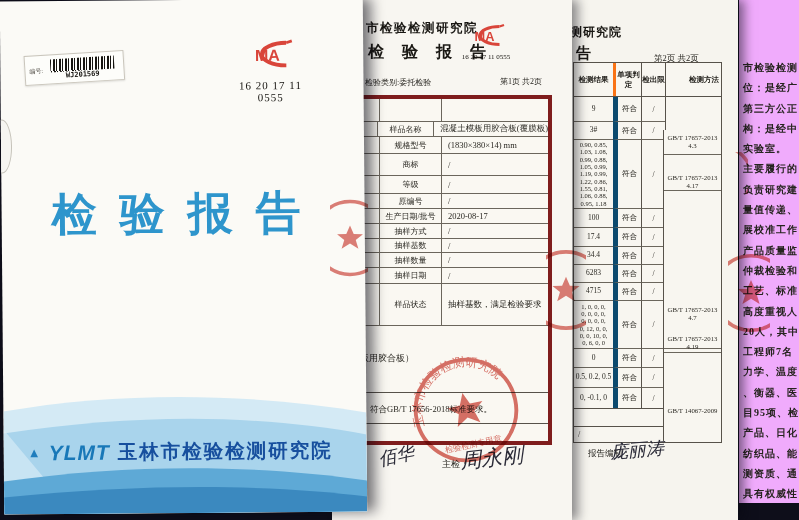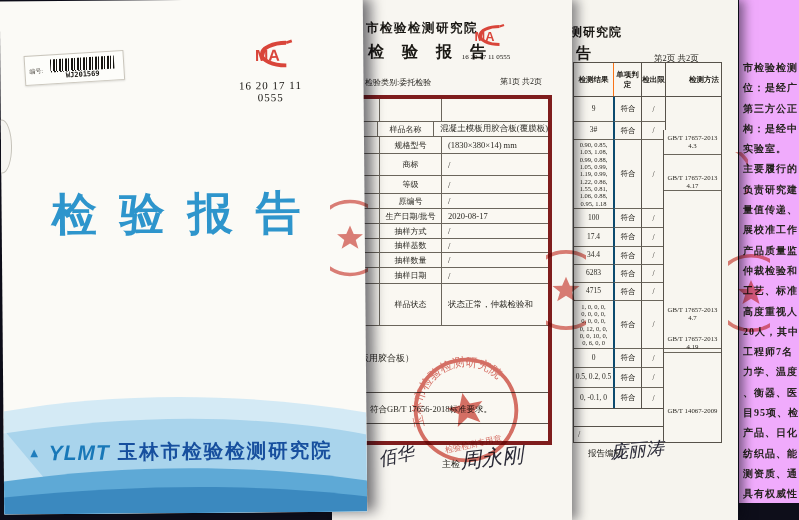--- a/index.html
+++ b/index.html
@@ -14,29 +14,29 @@
   .page2{left:562px;top:0;width:176px;height:520px;background:#f6f4ee;z-index:20;
          box-shadow:6px 0 10px rgba(8,8,18,.5);}
   .p2-org{position:absolute;left:8px;top:24px;font-size:12px;font-weight:bold;letter-spacing:1px;color:#191713;}
   .p2-title{position:absolute;left:14px;top:44px;font-size:15px;font-weight:bold;letter-spacing:4px;color:#191713;}
   .p2-pageno{position:absolute;left:92px;top:53px;font-size:8.5px;border-bottom:1px solid #4d483f;padding-bottom:1px;color:#26241f;}
   .p2table{position:absolute;left:11px;top:62px;width:149px;border:1px solid #57524a;box-sizing:border-box;background:#f8f6f0;}
   .p2hdr{display:flex;height:33px;border-bottom:1px solid #57524a;}
   .p2hdr span{display:flex;align-items:center;justify-content:center;text-align:center;
               font-size:7.5px;font-weight:bold;color:#26241f;box-sizing:border-box;}
   .p2hdr .h0{width:39px;}
-  .p2hdr .h1{width:28px;border-left:1px solid #f97316;}
+  .p2hdr .h1{width:28px;border-left:3px solid #f97316;}
   .p2hdr .h2{width:24px;border-left:1px solid #57524a;}
   .p2hdr .h3{flex:1;border-left:1px solid #57524a;padding-left:21px;}
   .p2body{position:relative;}
   .p2row{display:flex;}
   .p2row span{display:flex;align-items:center;justify-content:center;text-align:center;box-sizing:border-box;
               font-size:7.5px;color:#2a2822;}
   .p2row .res{width:39px;border-bottom:1px solid #6b665c;white-space:pre-line;line-height:8.2px;}
-  .p2row .jud{width:28px;border-left:2px solid #0c4a6e;border-bottom:1px solid #6b665c;}
+  .p2row .jud{width:28px;border-left:5px solid #0c4a6e;border-bottom:1px solid #6b665c;}
   .p2row .lim{width:24px;border-left:1px solid #57524a;border-bottom:1px solid #6b665c;}
   .p2row .msp{flex:1;border-left:1px solid #57524a;}
   .p2body div:nth-of-type(1){height:25px}.p2body div:nth-of-type(2){height:18px}
   .p2body div:nth-of-type(3){height:69px}.p2body div:nth-of-type(4){height:19px}
   .p2body div:nth-of-type(5){height:19px}.p2body div:nth-of-type(6){height:18px}
   .p2body div:nth-of-type(7){height:18px}.p2body div:nth-of-type(8){height:18px}
   .p2body div:nth-of-type(9){height:48px}.p2body div:nth-of-type(10){height:19px}
   .p2body div:nth-of-type(11){height:20px}.p2body div:nth-of-type(12){height:20px}
   .p2body div:nth-of-type(12) span{border-bottom:none;}
   .p2body div:nth-of-type(3) .res,.p2body div:nth-of-type(9) .res{font-size:6.5px;line-height:7.3px;}
@@ -346,21 +346,21 @@
 
           <div class="p1row">
             <span class="sp"></span>
             <span class="lab">抽样日期</span>
             <span class="val">/</span>
           </div>
 
           <div class="p1row">
             <span class="sp"></span>
             <span class="lab">样品状态</span>
-            <span class="val">状态正常，仲裁检验和</span>
+            <span class="val">抽样基数，满足检验要求</span>
           </div>
         </div>
       <div class="concl">
         <div class="concl-box">
           <div class="concl-frag">板用胶合板）</div>
         </div>
         <div class="concl-linerow">
           <div class="concl-line">符合GB/T 17656-2018标准要求。</div>
         </div>
       </div>

